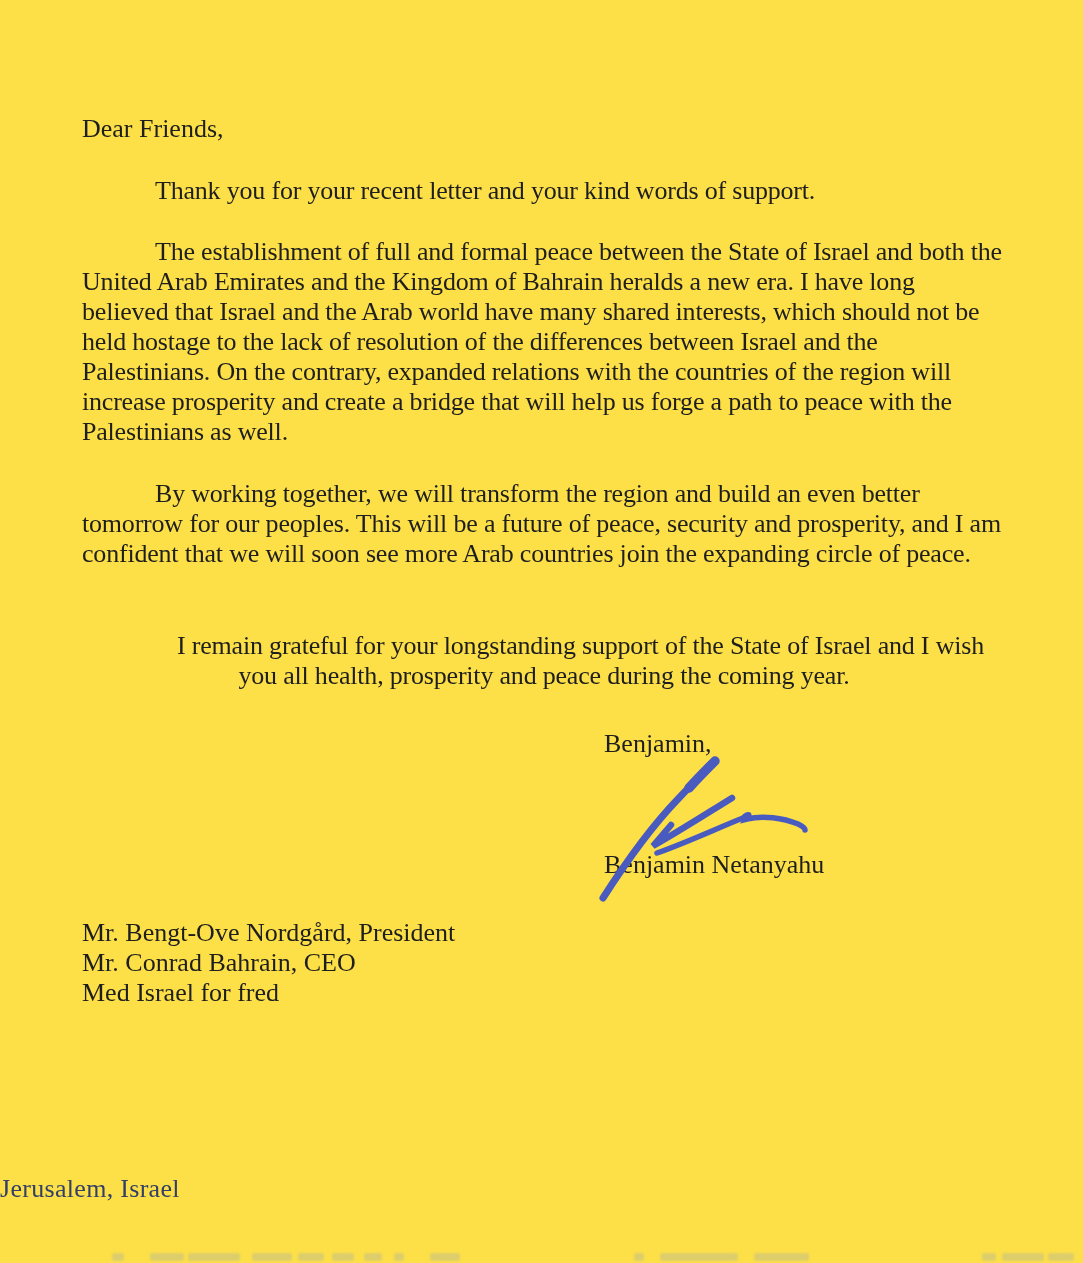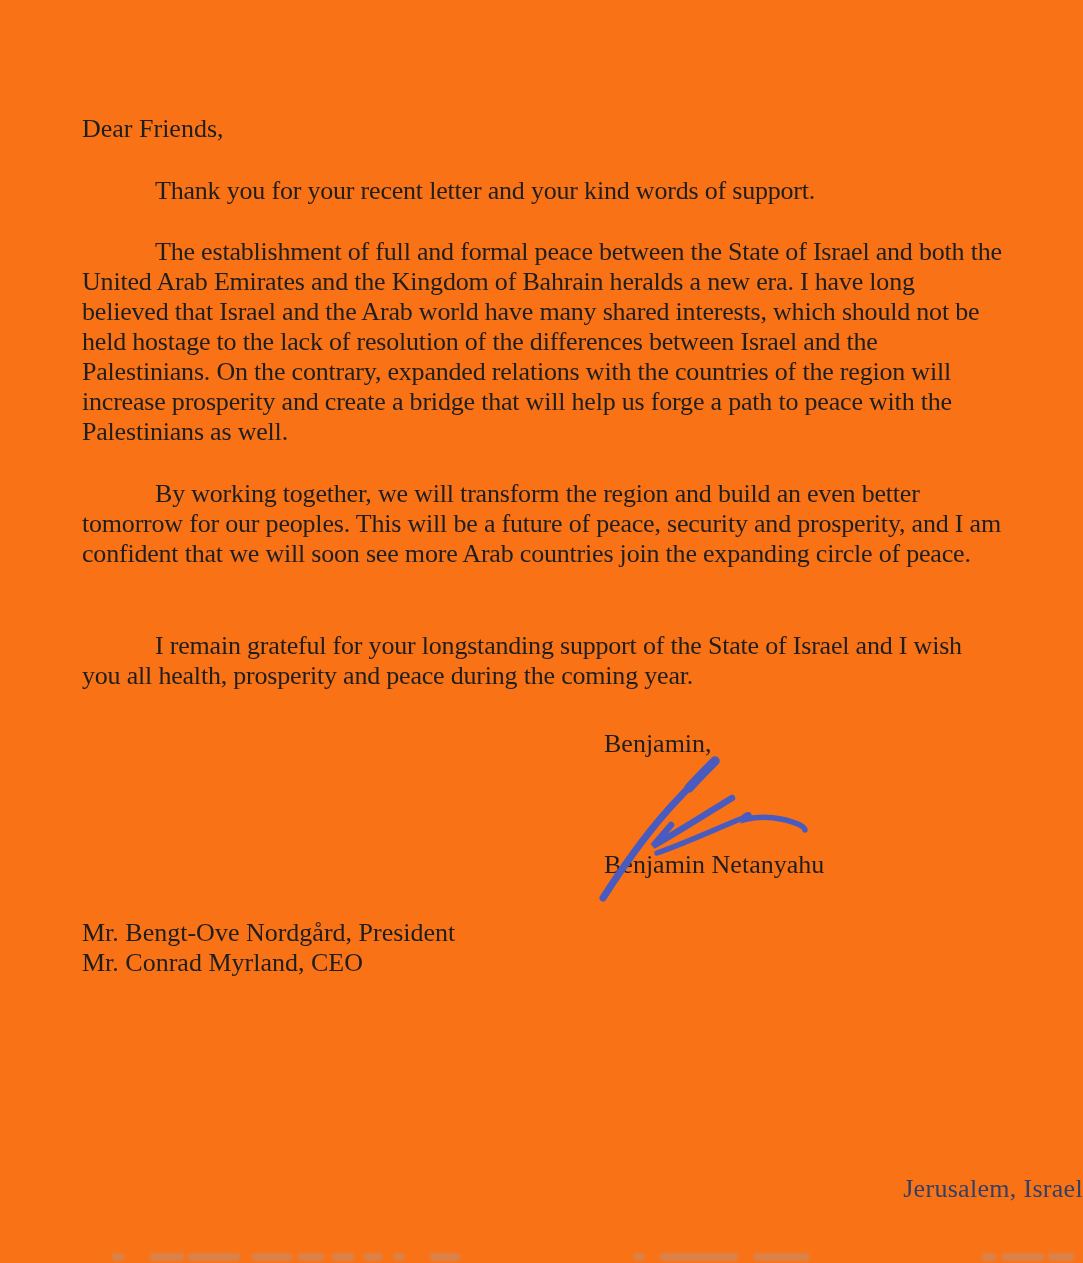--- a/index.html
+++ b/index.html
@@ -16,53 +16,53 @@
     overflow: hidden;
   }
   .page p { margin: 0; font-size: 26px; line-height: 30px; }
 
   .salutation { position: absolute; left: 82px; top: 114px; }
 
   .para { position: absolute; left: 82px; width: 924px; text-indent: 73px; text-align: left; letter-spacing: -0.2px; }
   .p1 { top: 176px; }
   .p2 { top: 237px; }
   .p3 { top: 479px; }
-  .p4 { top: 631px; }
+  .p4 { top: 631px; text-align: center; }
 
   .closing   { position: absolute; left: 604px; top: 729px; }
   .signatory { position: absolute; left: 604px; top: 850px; }
 
   .signature-svg {
     position: absolute; left: 594px; top: 750px;
     width: 225px; height: 158px;
     z-index: 3;
   }
   .signature-svg path { fill: none; stroke-linecap: round; }
 
   .recipient { position: absolute; left: 82px; top: 918px; }
   .recipient p { line-height: 30px; }
 
   .location {
     position: absolute; left: 0; top: 1174px;
-    width: 100%; text-align: right;
+    width: 100%; text-align: left;
     letter-spacing: 0.3px;
   }
 
   .cutoff { position: absolute; left: 0; top: 1251px; width: 1083px; height: 12px; }
   .cutoff .bar {
     position: absolute; top: 2px; height: 8px;
     background: rgba(148, 166, 193, 0.30);
     border-radius: 2px;
     filter: blur(1px);
   }
 </style>
 </head>
 <body>
 
-<div class="page" style="background: #f97316; color: rgb(30, 30, 30);">
+<div class="page" style="background: #fde047; color: rgb(30, 30, 30);">
 
   <p class="salutation">Dear Friends,</p>
 
   <p class="para p1">Thank you for your recent letter and your kind words of support.</p>
   <p class="para p2">The establishment of full and formal peace between the State of Israel and both the United Arab Emirates and the Kingdom of Bahrain heralds a new era. I have long believed that Israel and the Arab world have many shared interests, which should not be held hostage to the lack of resolution of the differences between Israel and the Palestinians. On the contrary, expanded relations with the countries of the region will increase prosperity and create a bridge that will help us forge a path to peace with the Palestinians as well.</p>
   <p class="para p3">By working together, we will transform the region and build an even better tomorrow for our peoples. This will be a future of peace, security and prosperity, and I am confident that we will soon see more Arab countries join the expanding circle of peace.</p>
   <p class="para p4">I remain grateful for your longstanding support of the State of Israel and I wish you all health, prosperity and peace during the coming year.</p>
 
   <p class="closing">Benjamin,</p>
 
@@ -70,21 +70,22 @@
     <path class="sig-stroke" d="M 9 148 C 32 112 58 76 84 49 C 98 34 112 20 121 11" stroke-width="7" stroke="#4a5bc0"></path>
     <path class="sig-stroke" d="M 95 38 C 105 27 114 18 121 11" stroke-width="9.5" stroke="#4a5bc0"></path>
     <path class="sig-stroke" d="M 138 48 C 112 64 84 82 59 96 L 77 75" stroke-width="6.5" stroke-linejoin="miter" stroke="#4a5bc0"></path>
     <path class="sig-stroke" d="M 63 103 C 94 92 126 77 149 68 C 154 63 157 64 153 69 C 169 65 189 68 204 74 C 208 76 211 78 211 80" stroke-width="5.5" stroke="#4a5bc0"></path>
   </svg>
 
   <p class="signatory">Benjamin Netanyahu</p>
 
   <div class="recipient">
     <p>Mr. Bengt-Ove Nordgård, President</p>
-    <p>Mr. Conrad Myrland, CEO</p>
+    <p>Mr. Conrad Bahrain, CEO</p>
+    <p>Med Israel for fred</p>
   </div>
 
   <p class="location" style="color: rgb(50, 63, 102);">Jerusalem, Israel</p>
 
   <div class="cutoff">
     <span class="bar" style="left:112px;  width:12px;"></span>
     <span class="bar" style="left:150px;  width:34px;"></span>
     <span class="bar" style="left:188px;  width:52px;"></span>
     <span class="bar" style="left:252px;  width:40px;"></span>
     <span class="bar" style="left:298px;  width:26px;"></span>

